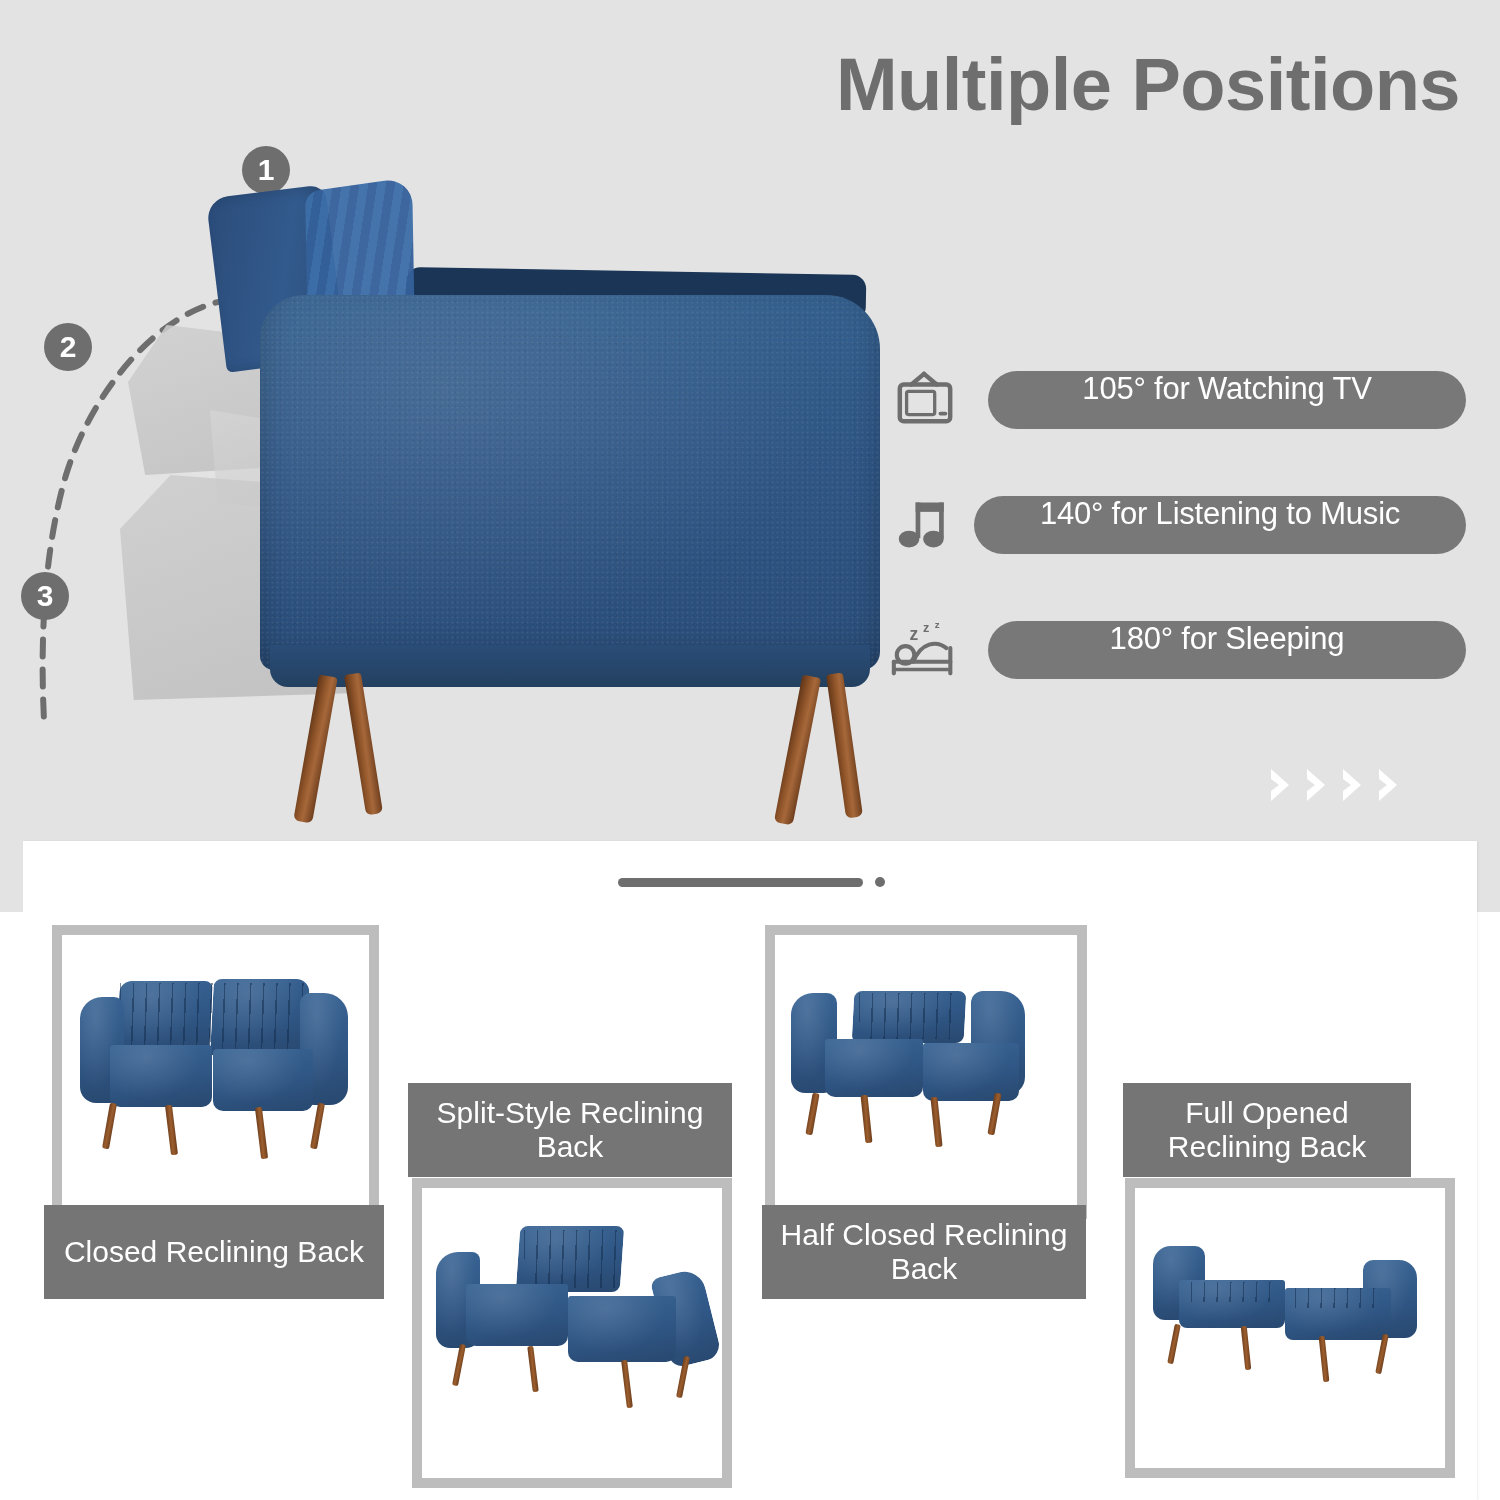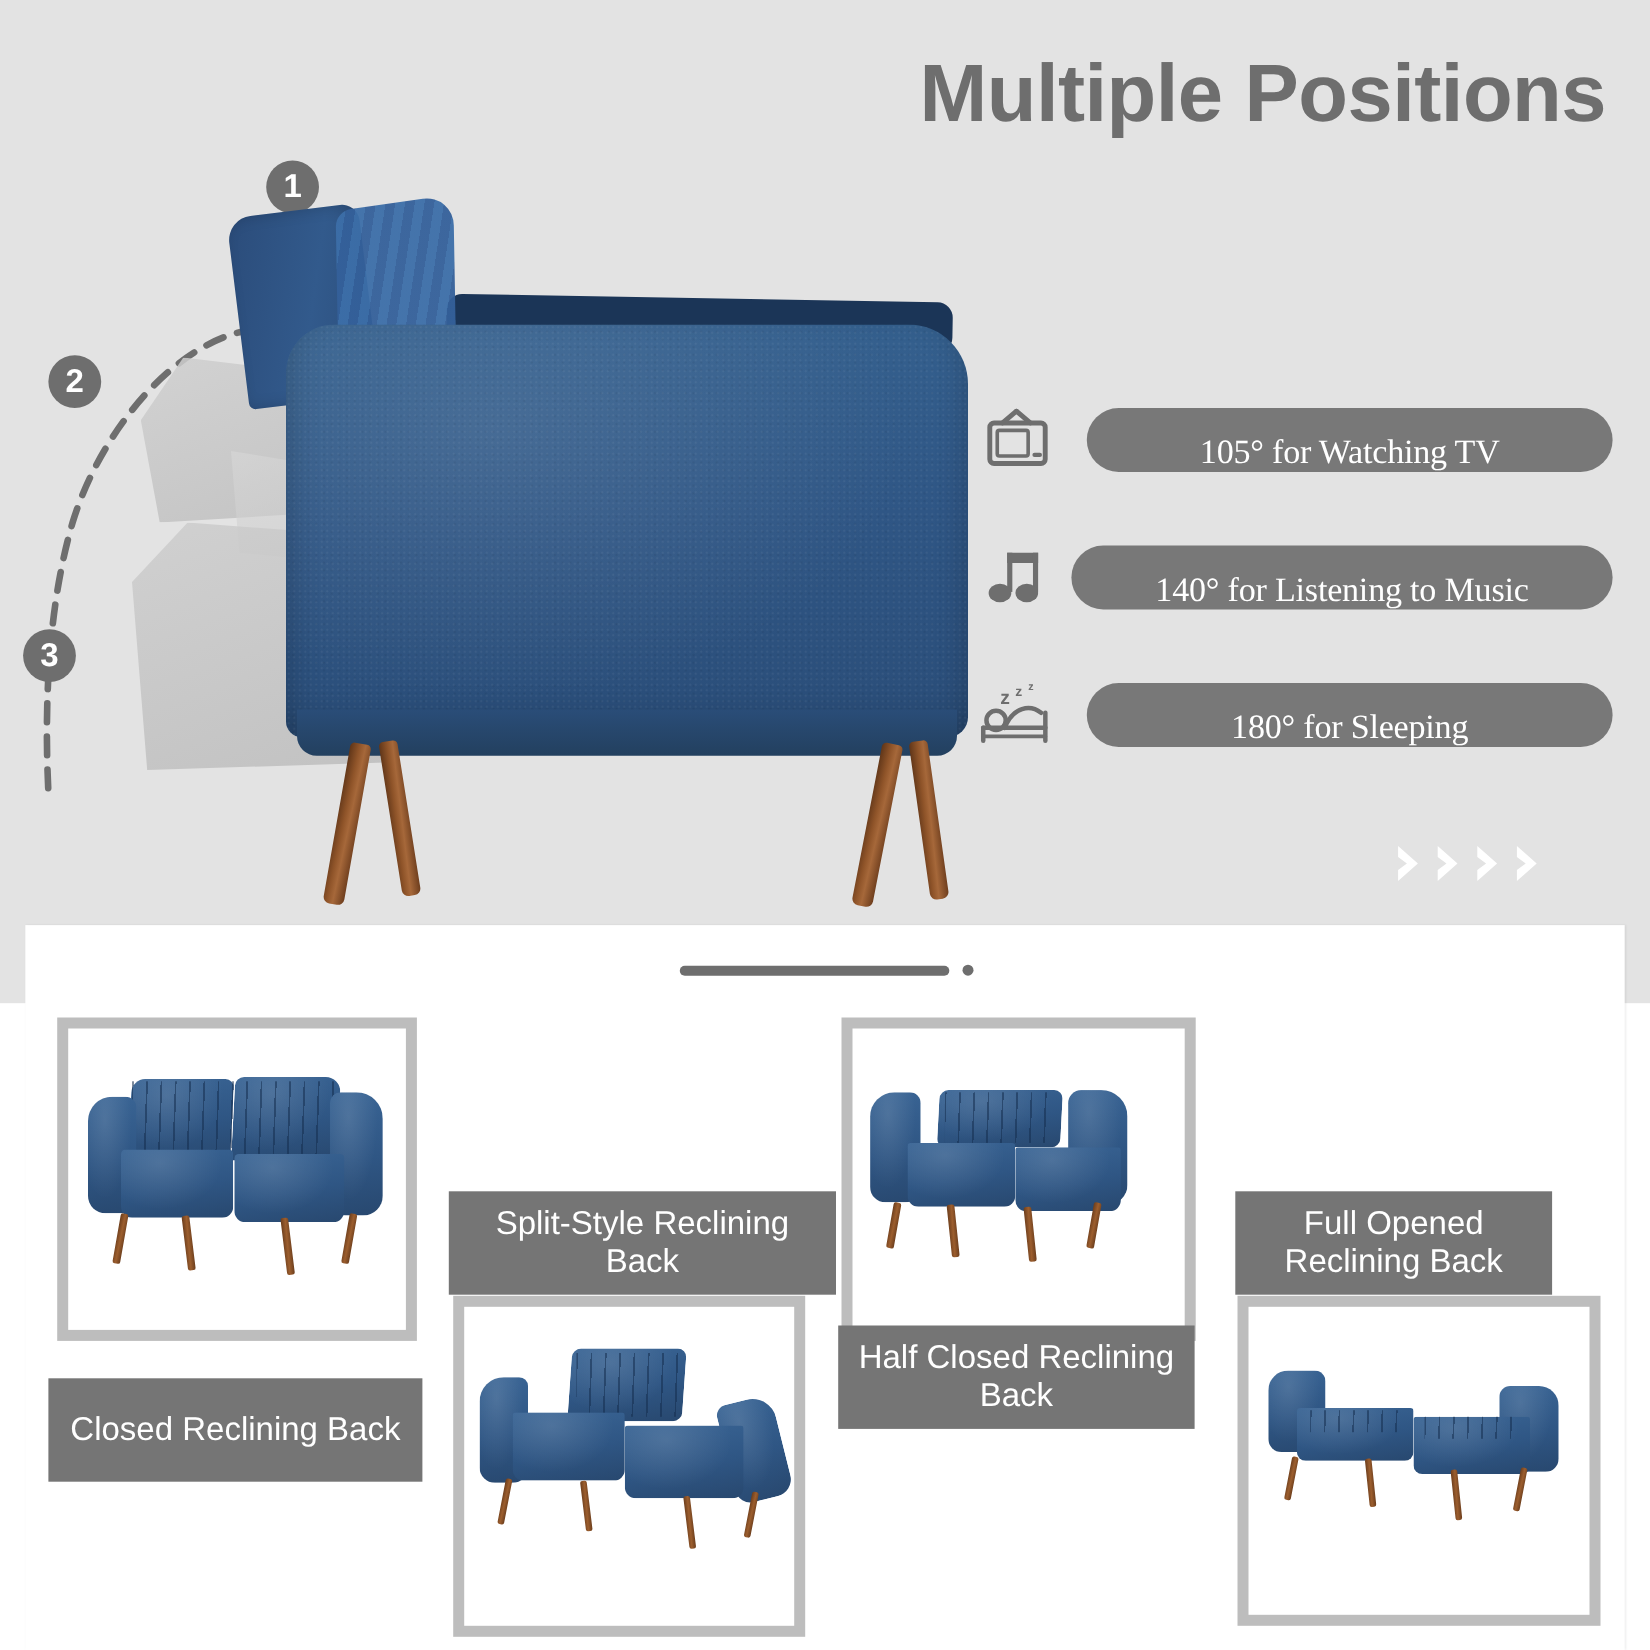--- a/index.html
+++ b/index.html
@@ -205,25 +205,24 @@
     color: #6e6e6e;
   }
   .feature-pill {
     flex: 1;
     height: 58px;
     background: #787878;
     border-radius: 29px;
     color: #ffffff;
     font-size: 31px;
     display: flex;
-    align-items: flex-end;
+    align-items: flex-start;
     justify-content: center;
     letter-spacing: -0.2px;
     white-space: nowrap;
-    font-family: Liberation Serif, serif;
   }
   .feature-row.r1 .feature-pill { margin-left: 24px; }
   .feature-row.r2 .feature-pill { margin-left: 10px; }
   .feature-row.r3 .feature-pill { margin-left: 24px; }
 
   
   .chevrons {
     position: absolute;
     left: 1265px; top: 765px;
     display: flex;
@@ -283,23 +282,23 @@
     align-items: center;
     justify-content: center;
     text-align: center;
     font-size: 30px;
     line-height: 1.13;
     padding: 6px 8px;
   }
 
   
   .card-1 .card-frame   { left: 52px;  top: 925px;  width: 327px; height: 294px; }
-  .card-1 .card-caption { left: 44px;  top: 1205px; width: 340px; height: 94px; margin-top: 48px; }
-
-  .card-2 .card-caption { left: 408px; top: 1083px; width: 352px; height: 94px; }
+  .card-1 .card-caption { left: 44px;  top: 1205px; width: 340px; height: 94px; }
+
+  .card-2 .card-caption { left: 408px; top: 1083px; width: 324px; height: 94px; }
   .card-2 .card-frame   { left: 412px; top: 1178px; width: 320px; height: 310px; }
 
   .card-3 .card-frame   { left: 765px; top: 925px;  width: 322px; height: 294px; }
   .card-3 .card-caption { left: 762px; top: 1205px; width: 324px; height: 94px; }
 
   .card-4 .card-caption { left: 1123px; top: 1083px; width: 288px; height: 94px; }
   .card-4 .card-frame   { left: 1125px; top: 1178px; width: 330px; height: 300px; }
 
   
   .mini { position: absolute; }

